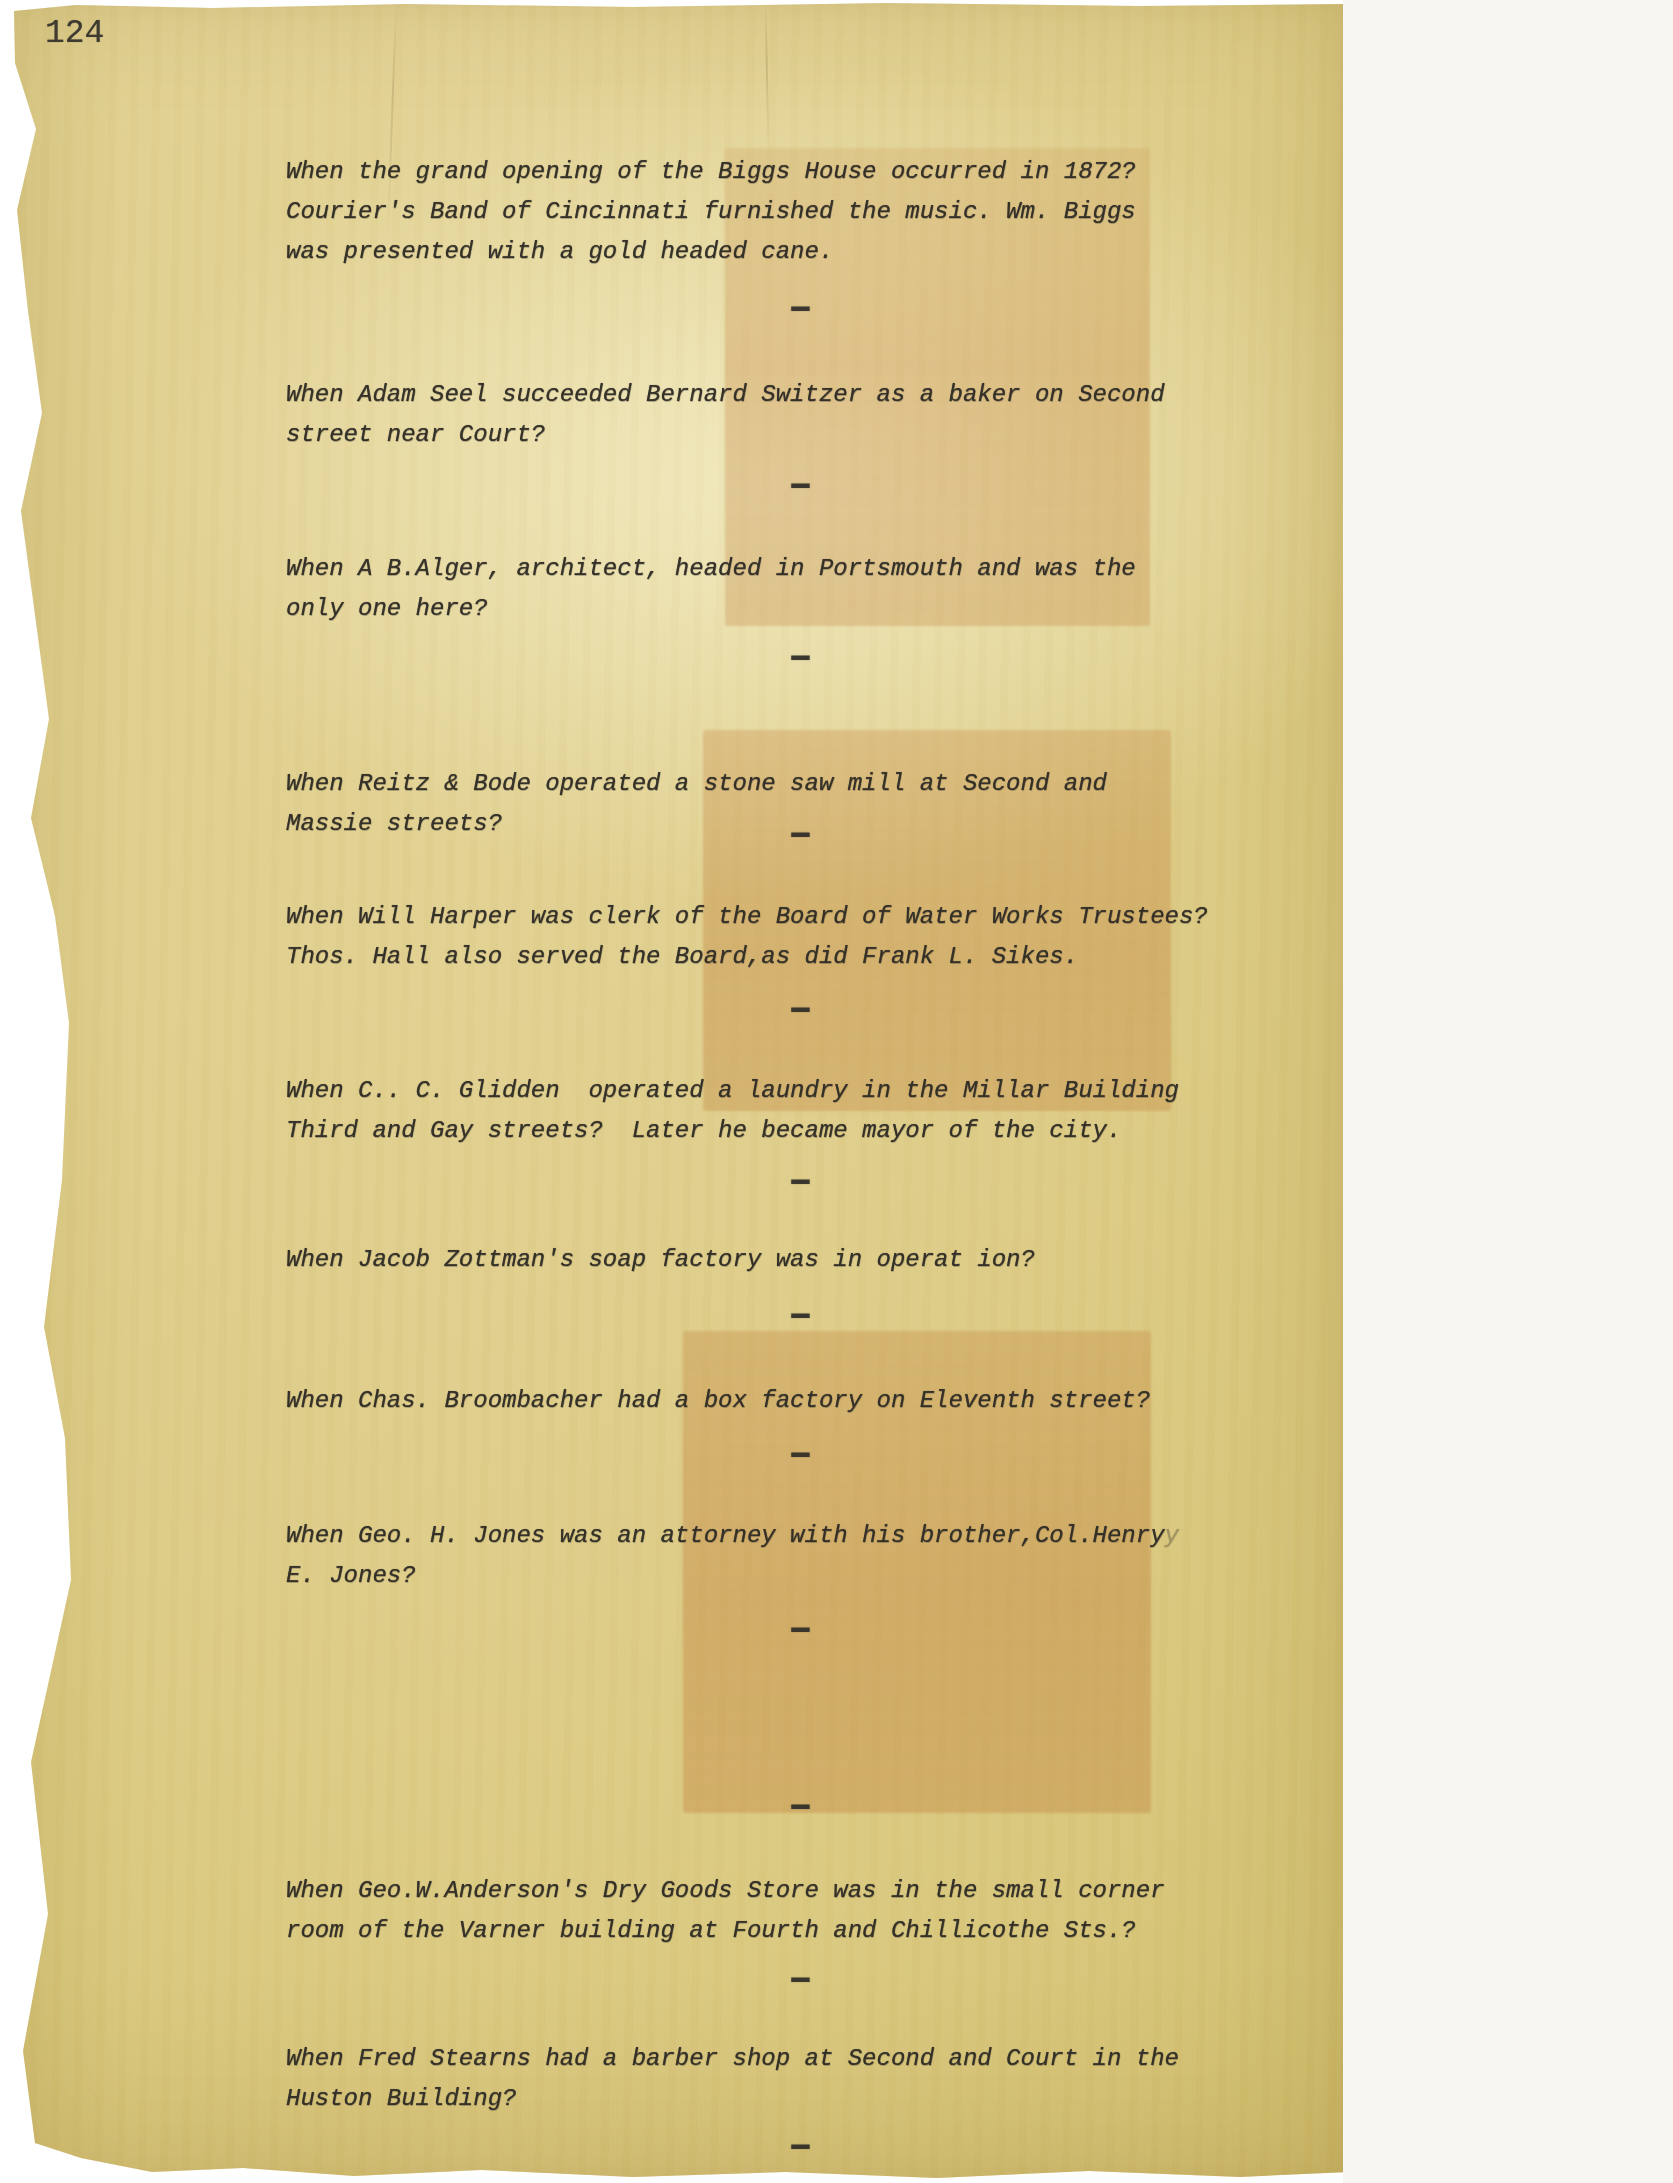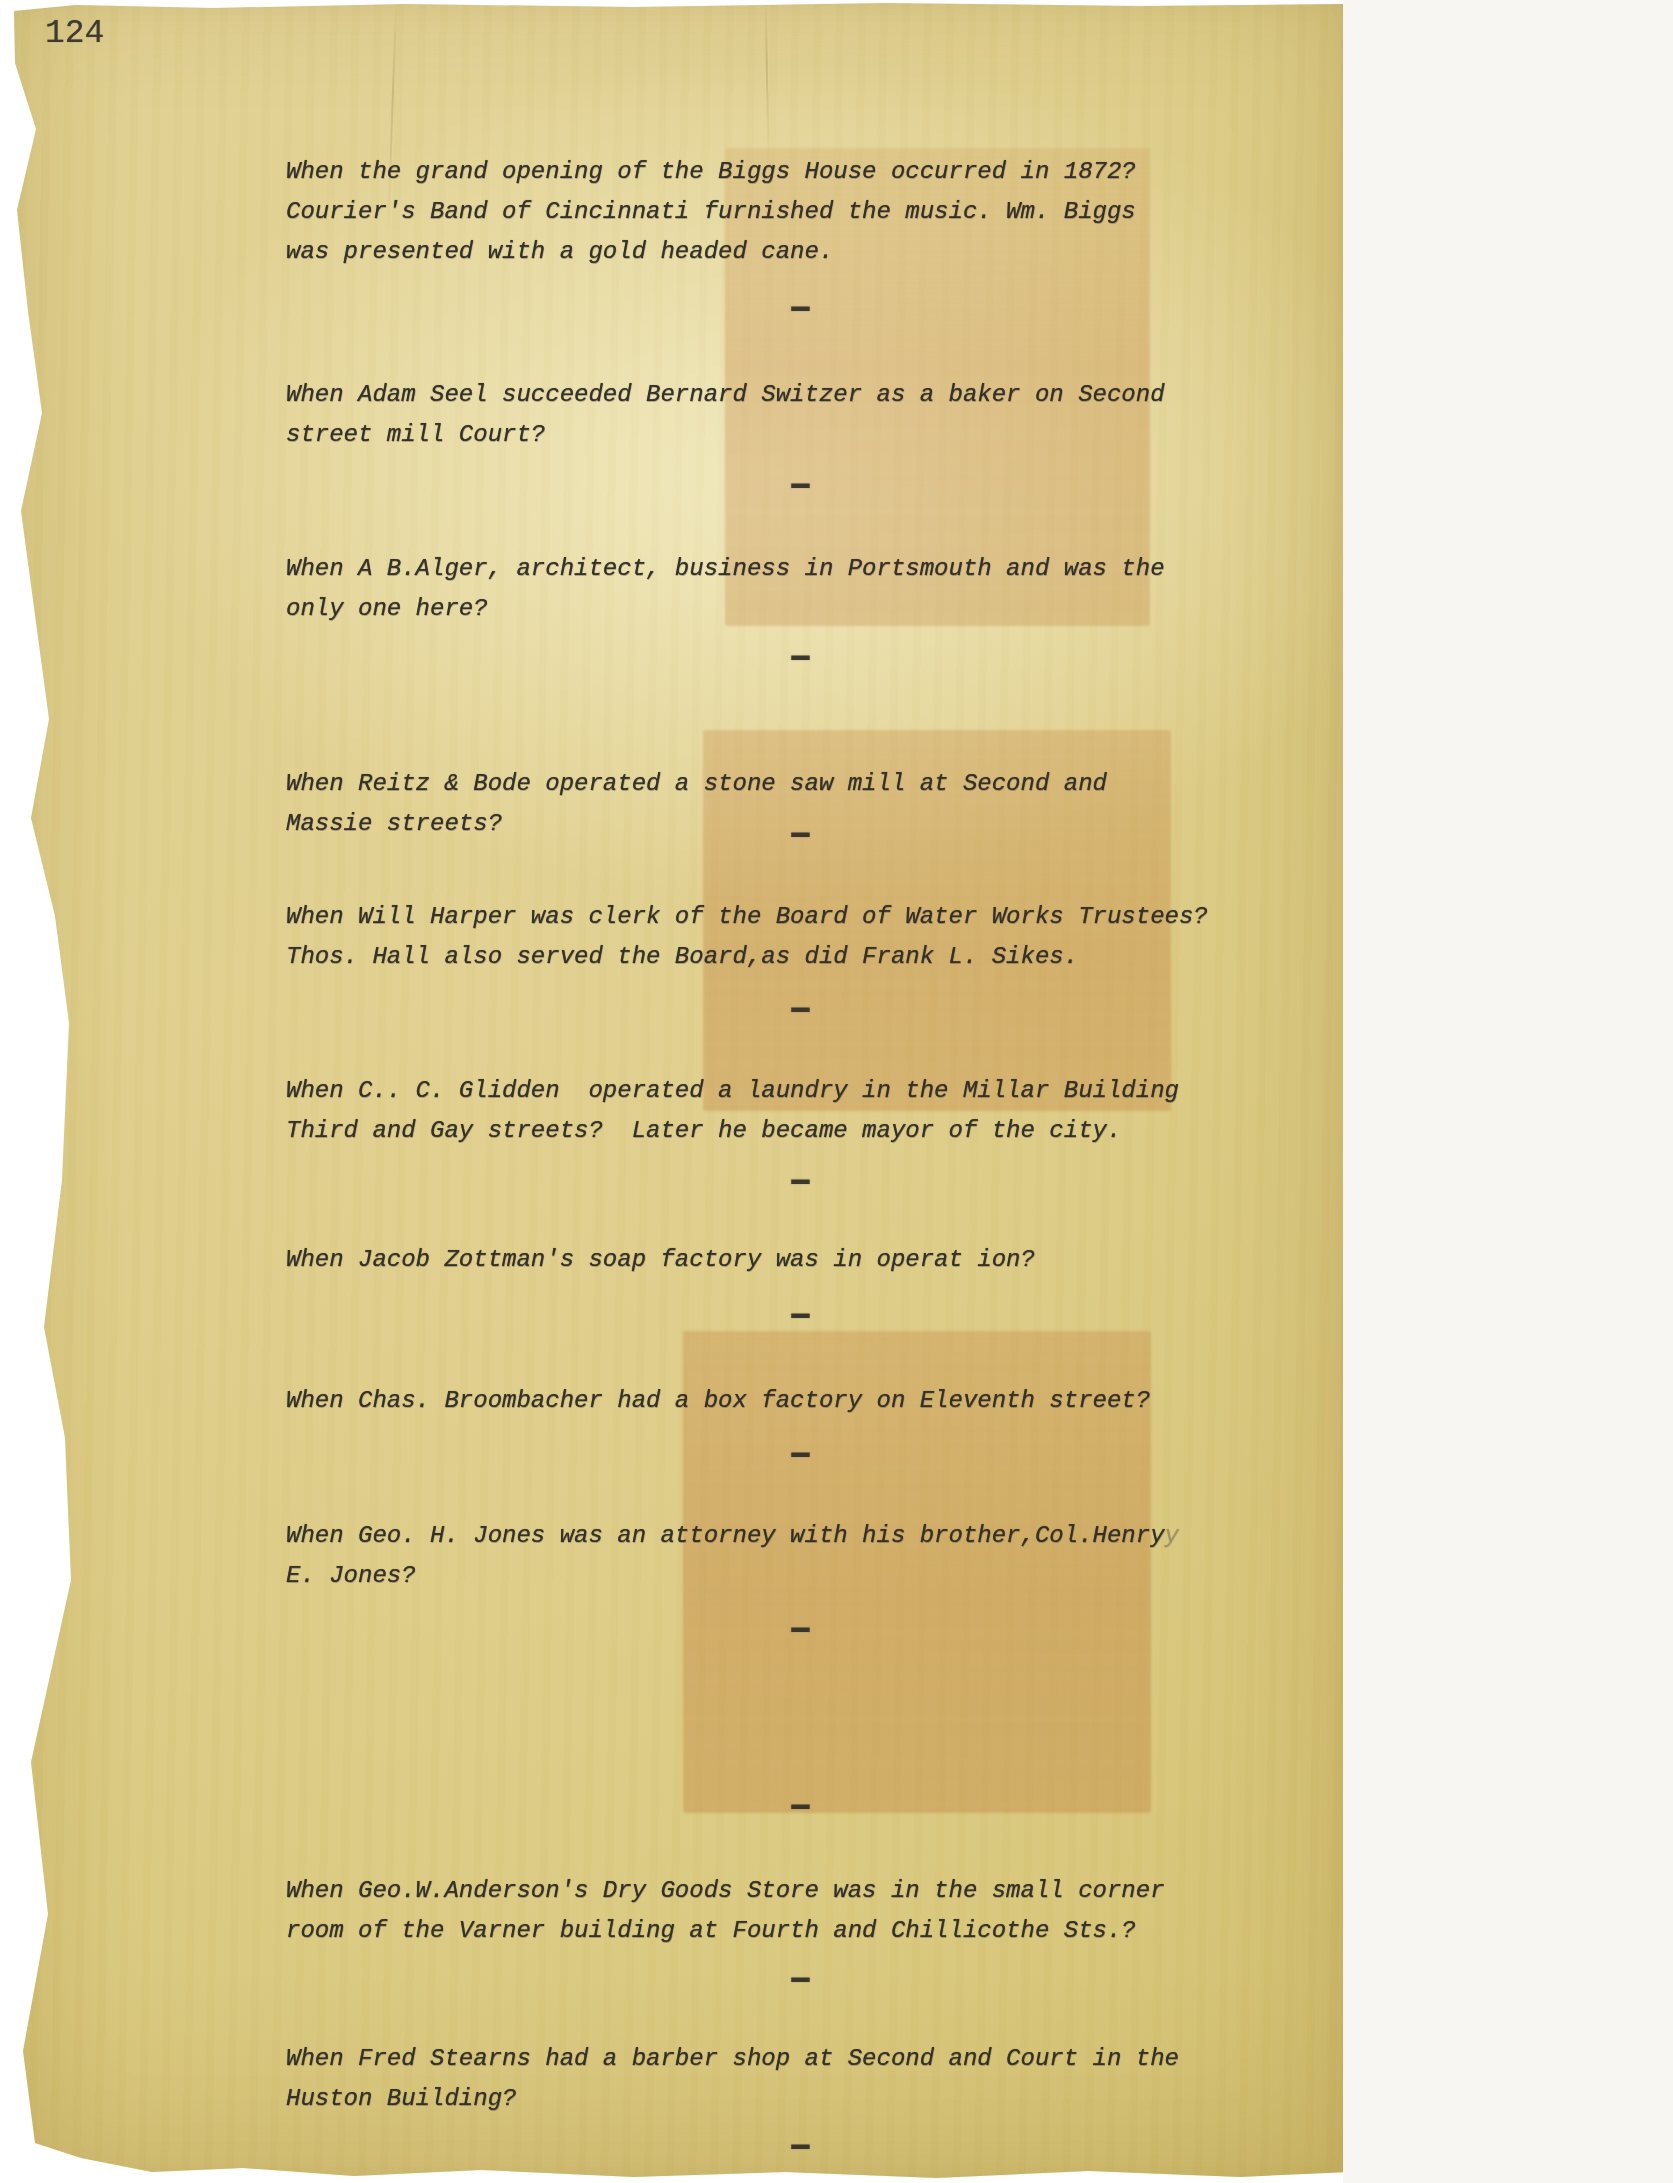--- a/index.html
+++ b/index.html
@@ -76,24 +76,24 @@
     </div>
 
     <div class="textlayer">
         <div class="para" style="top: 152px;">
           <div class="line">When the grand opening of the Biggs House occurred in 1872?</div>
           <div class="line">Courier's Band of Cincinnati furnished the music. Wm. Biggs</div>
           <div class="line">was presented with a gold headed cane.</div>
         </div>
         <div class="para" style="top: 375px;">
           <div class="line">When Adam Seel succeeded Bernard Switzer as a baker on Second</div>
-          <div class="line">street mill Court?</div>
+          <div class="line">street near Court?</div>
         </div>
         <div class="para" style="top: 549px;">
-          <div class="line">When A B.Alger, architect, business in Portsmouth and was the</div>
+          <div class="line">When A B.Alger, architect, headed in Portsmouth and was the</div>
           <div class="line">only one here?</div>
         </div>
         <div class="para" style="top: 764px;">
           <div class="line">When Reitz &amp; Bode operated a stone saw mill at Second and</div>
           <div class="line">Massie streets?</div>
         </div>
         <div class="para" style="top: 897px;">
           <div class="line">When Will Harper was clerk of the Board of Water Works Trustees?</div>
           <div class="line">Thos. Hall also served the Board,as did Frank L. Sikes.</div>
         </div>

